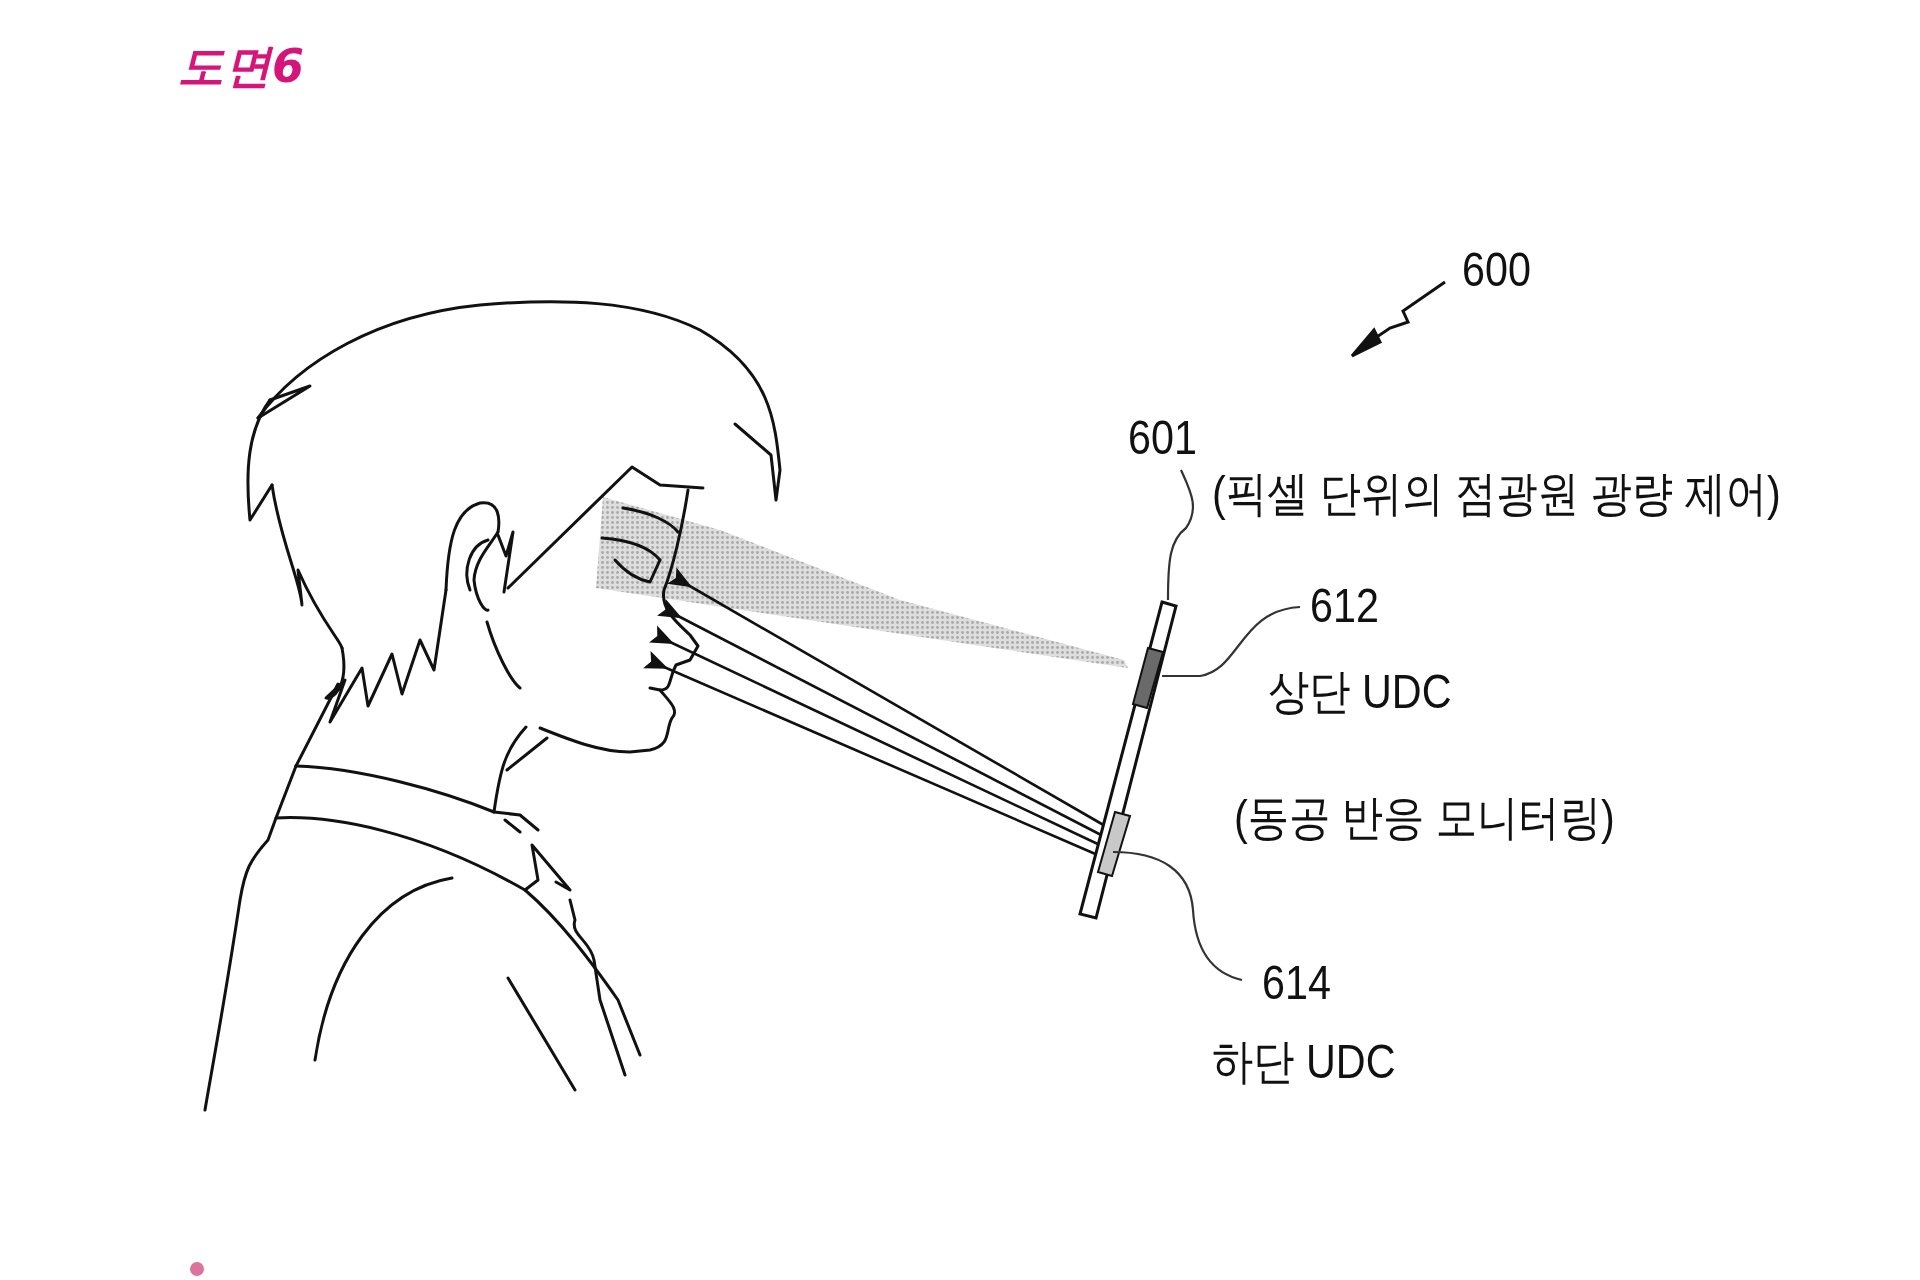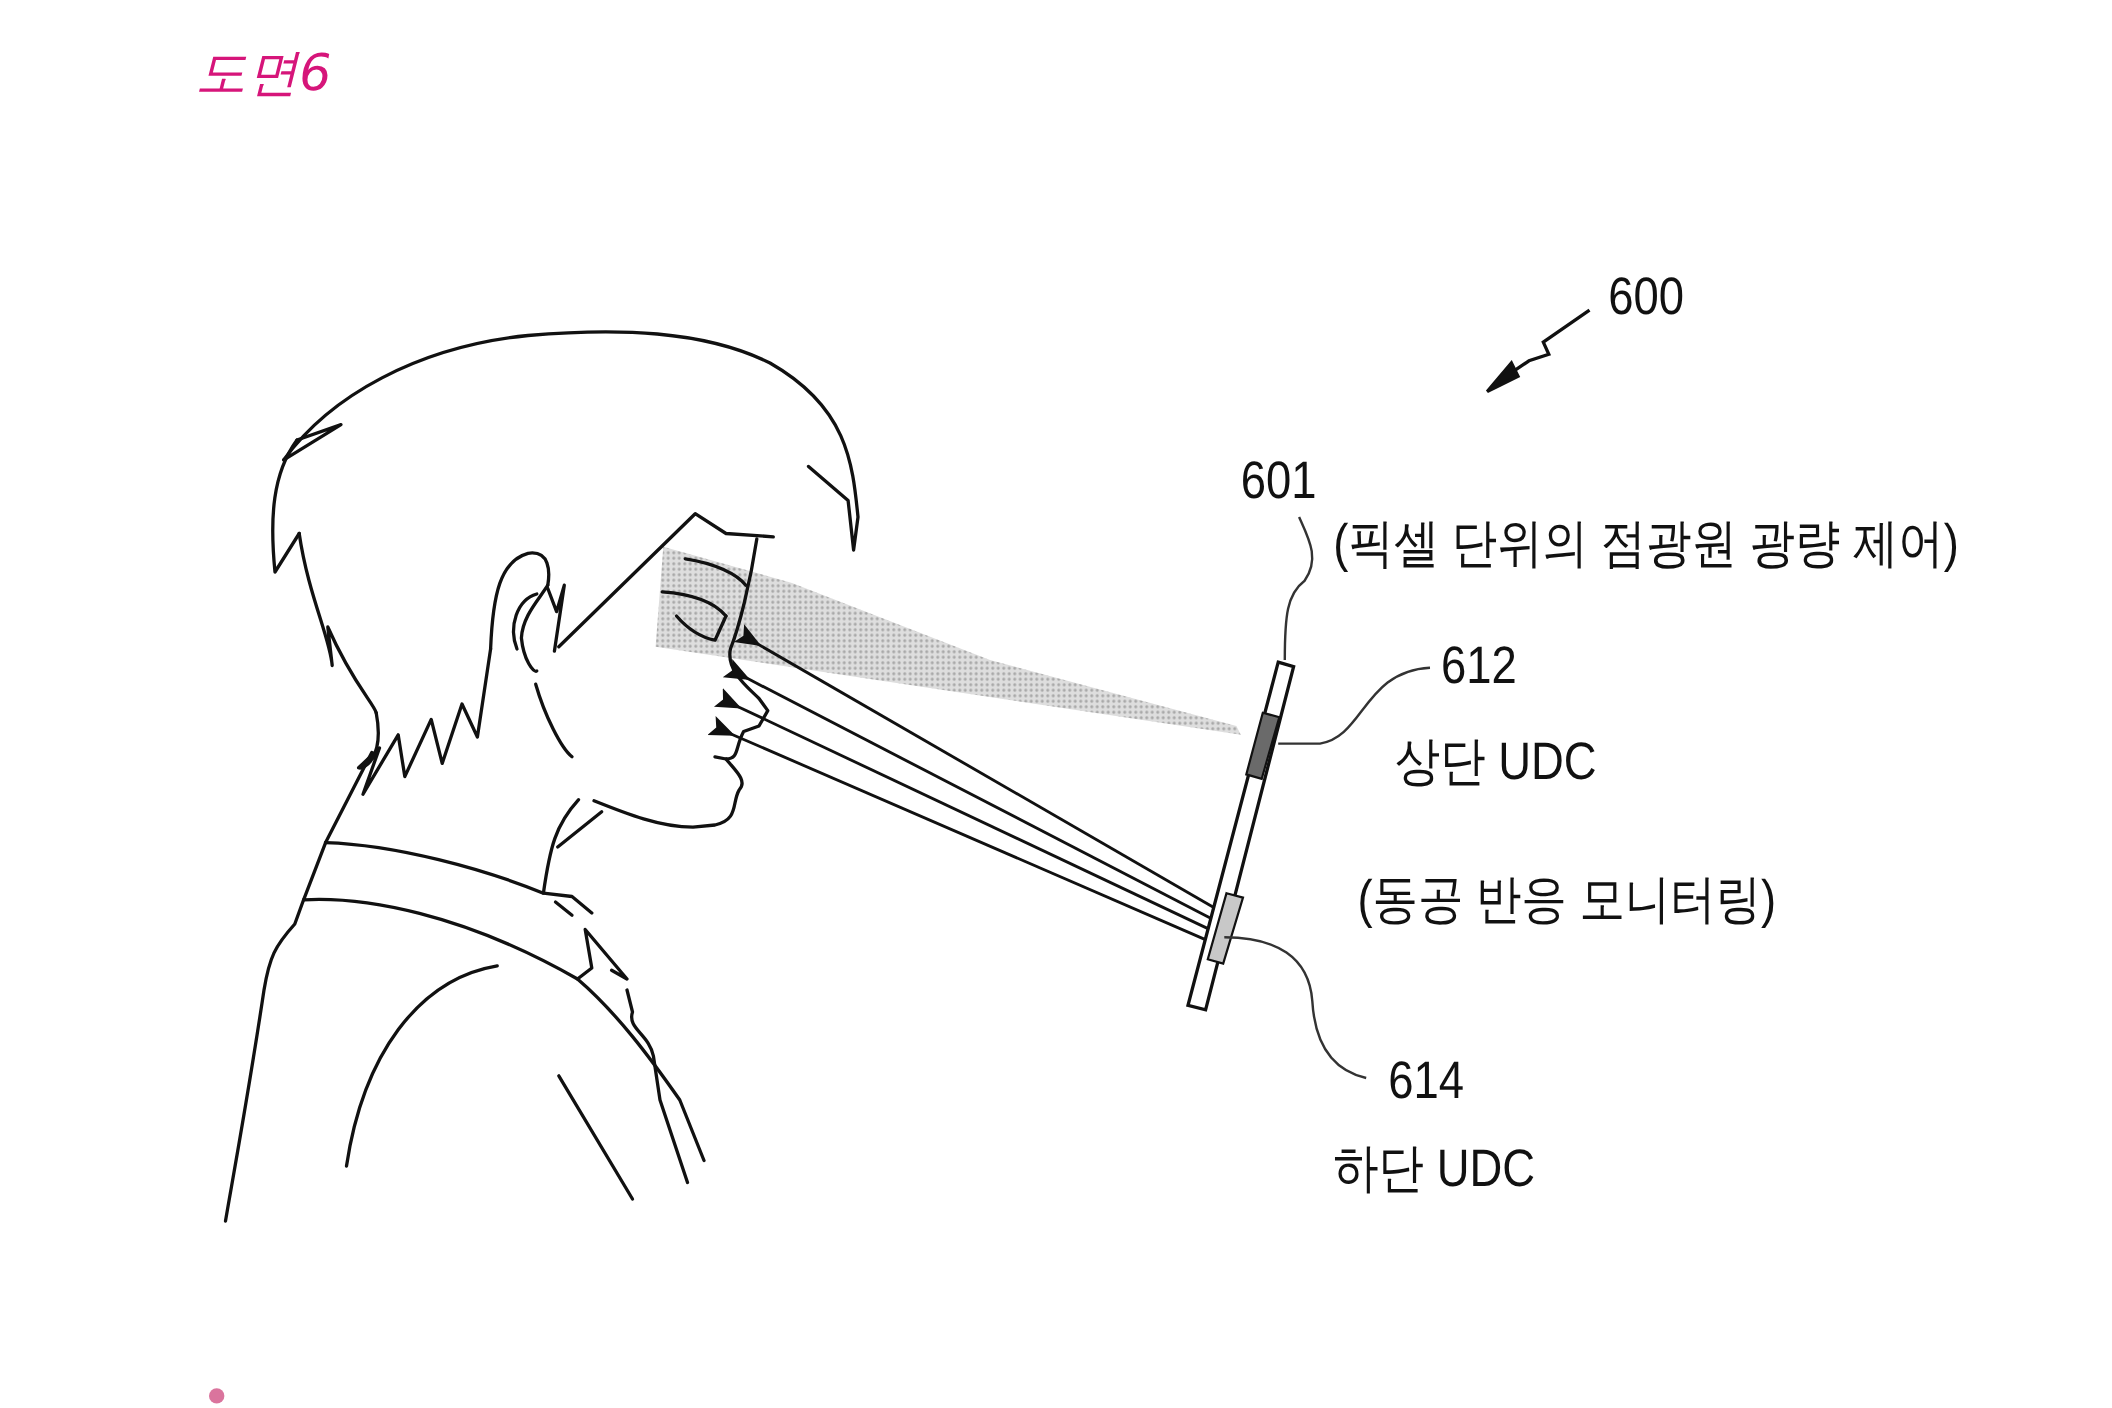--- a/index.html
+++ b/index.html
@@ -1,18 +1,18 @@
 <!DOCTYPE html>
 <html><head>
 <meta charset="utf-8">
 <style>
   html, body { margin:0; padding:0; background:#ffffff; }
   body { width:1920px; height:1280px; position:relative; overflow:hidden;
          font-family:"DejaVu Sans","Liberation Sans",sans-serif; }
-  .fig-title { position:absolute; left:178px; top:36px; font-size:46px; font-weight:normal;
+  .fig-title { position:absolute; left:178px; top:36px; font-size:46px; font-weight:bold;
                font-style:italic; color:#d6157a; letter-spacing:1px; }
   .lbl { position:absolute; color:#111; font-family:"Liberation Sans","DejaVu Sans",sans-serif; }
   .num { font-size:48px; transform:scaleX(0.86); transform-origin:left top; }
   .txt { font-size:48px; transform:scaleX(0.86); transform-origin:left top; white-space:nowrap; }
   svg.drawing { position:absolute; left:0; top:0; }
   .cut { position:absolute; left:190px; top:1262px; width:14px; height:14px; border-radius:50%;
          background:#c2185b; opacity:0.6; }
 </style>
 </head>
 <body>

